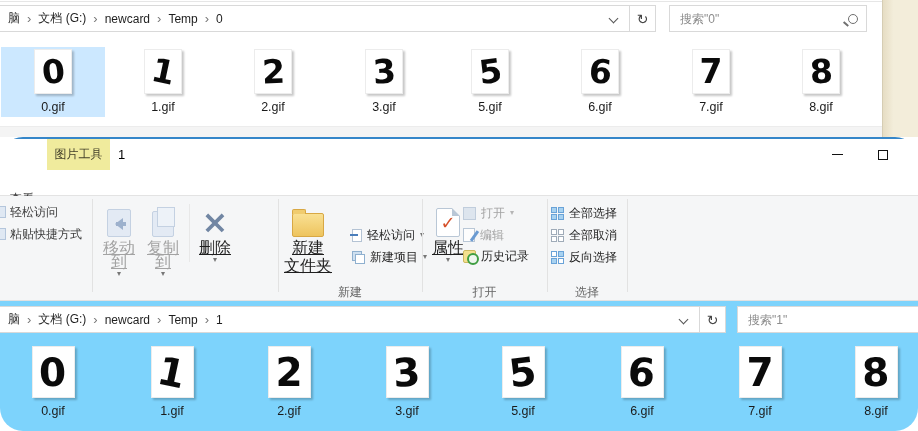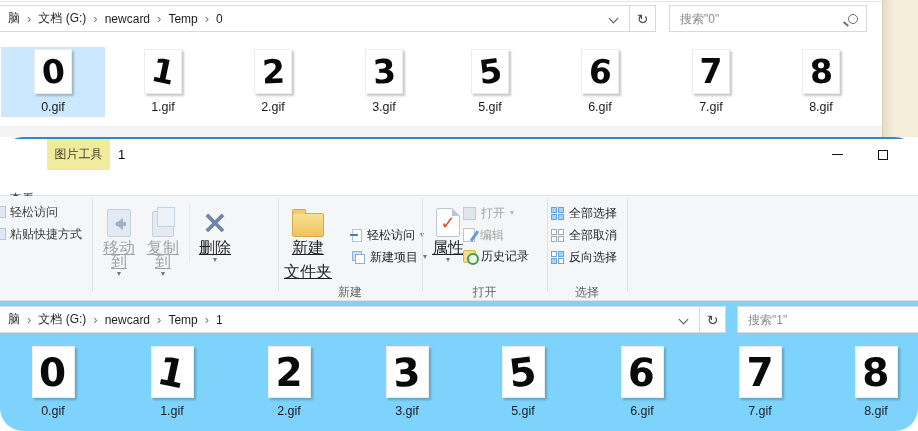--- a/index.html
+++ b/index.html
@@ -249,21 +249,21 @@
         <div class="blabel">删除</div>
         <div class="bcaret">▾</div>
       </div>
       <div class="gsep" style="left:278px;"></div>
 
       <div class="bigbtn" style="left:281px;width:54px;">
         <div class="bicon">
             <span class="ic-folder"></span>
           </div>
         <div class="blabel">新建</div>
-        <div class="blabel" style="margin-top:10px;">文件夹</div>
+        <div class="blabel" style="margin-top:4px;">文件夹</div>
       </div>
       <div class="rowbtn" style="left:352px;top:7px;margin-top:44px;">
         <span class="ic-newitem"></span>
         <span class="lbl">新建项目</span>
         <span class="caret">▾</span>
       </div>
       <div class="rowbtn" style="left:352px;top:29px;">
         <span class="ic-easy"></span>
         <span class="lbl">轻松访问</span>
         <span class="caret">▾</span>

